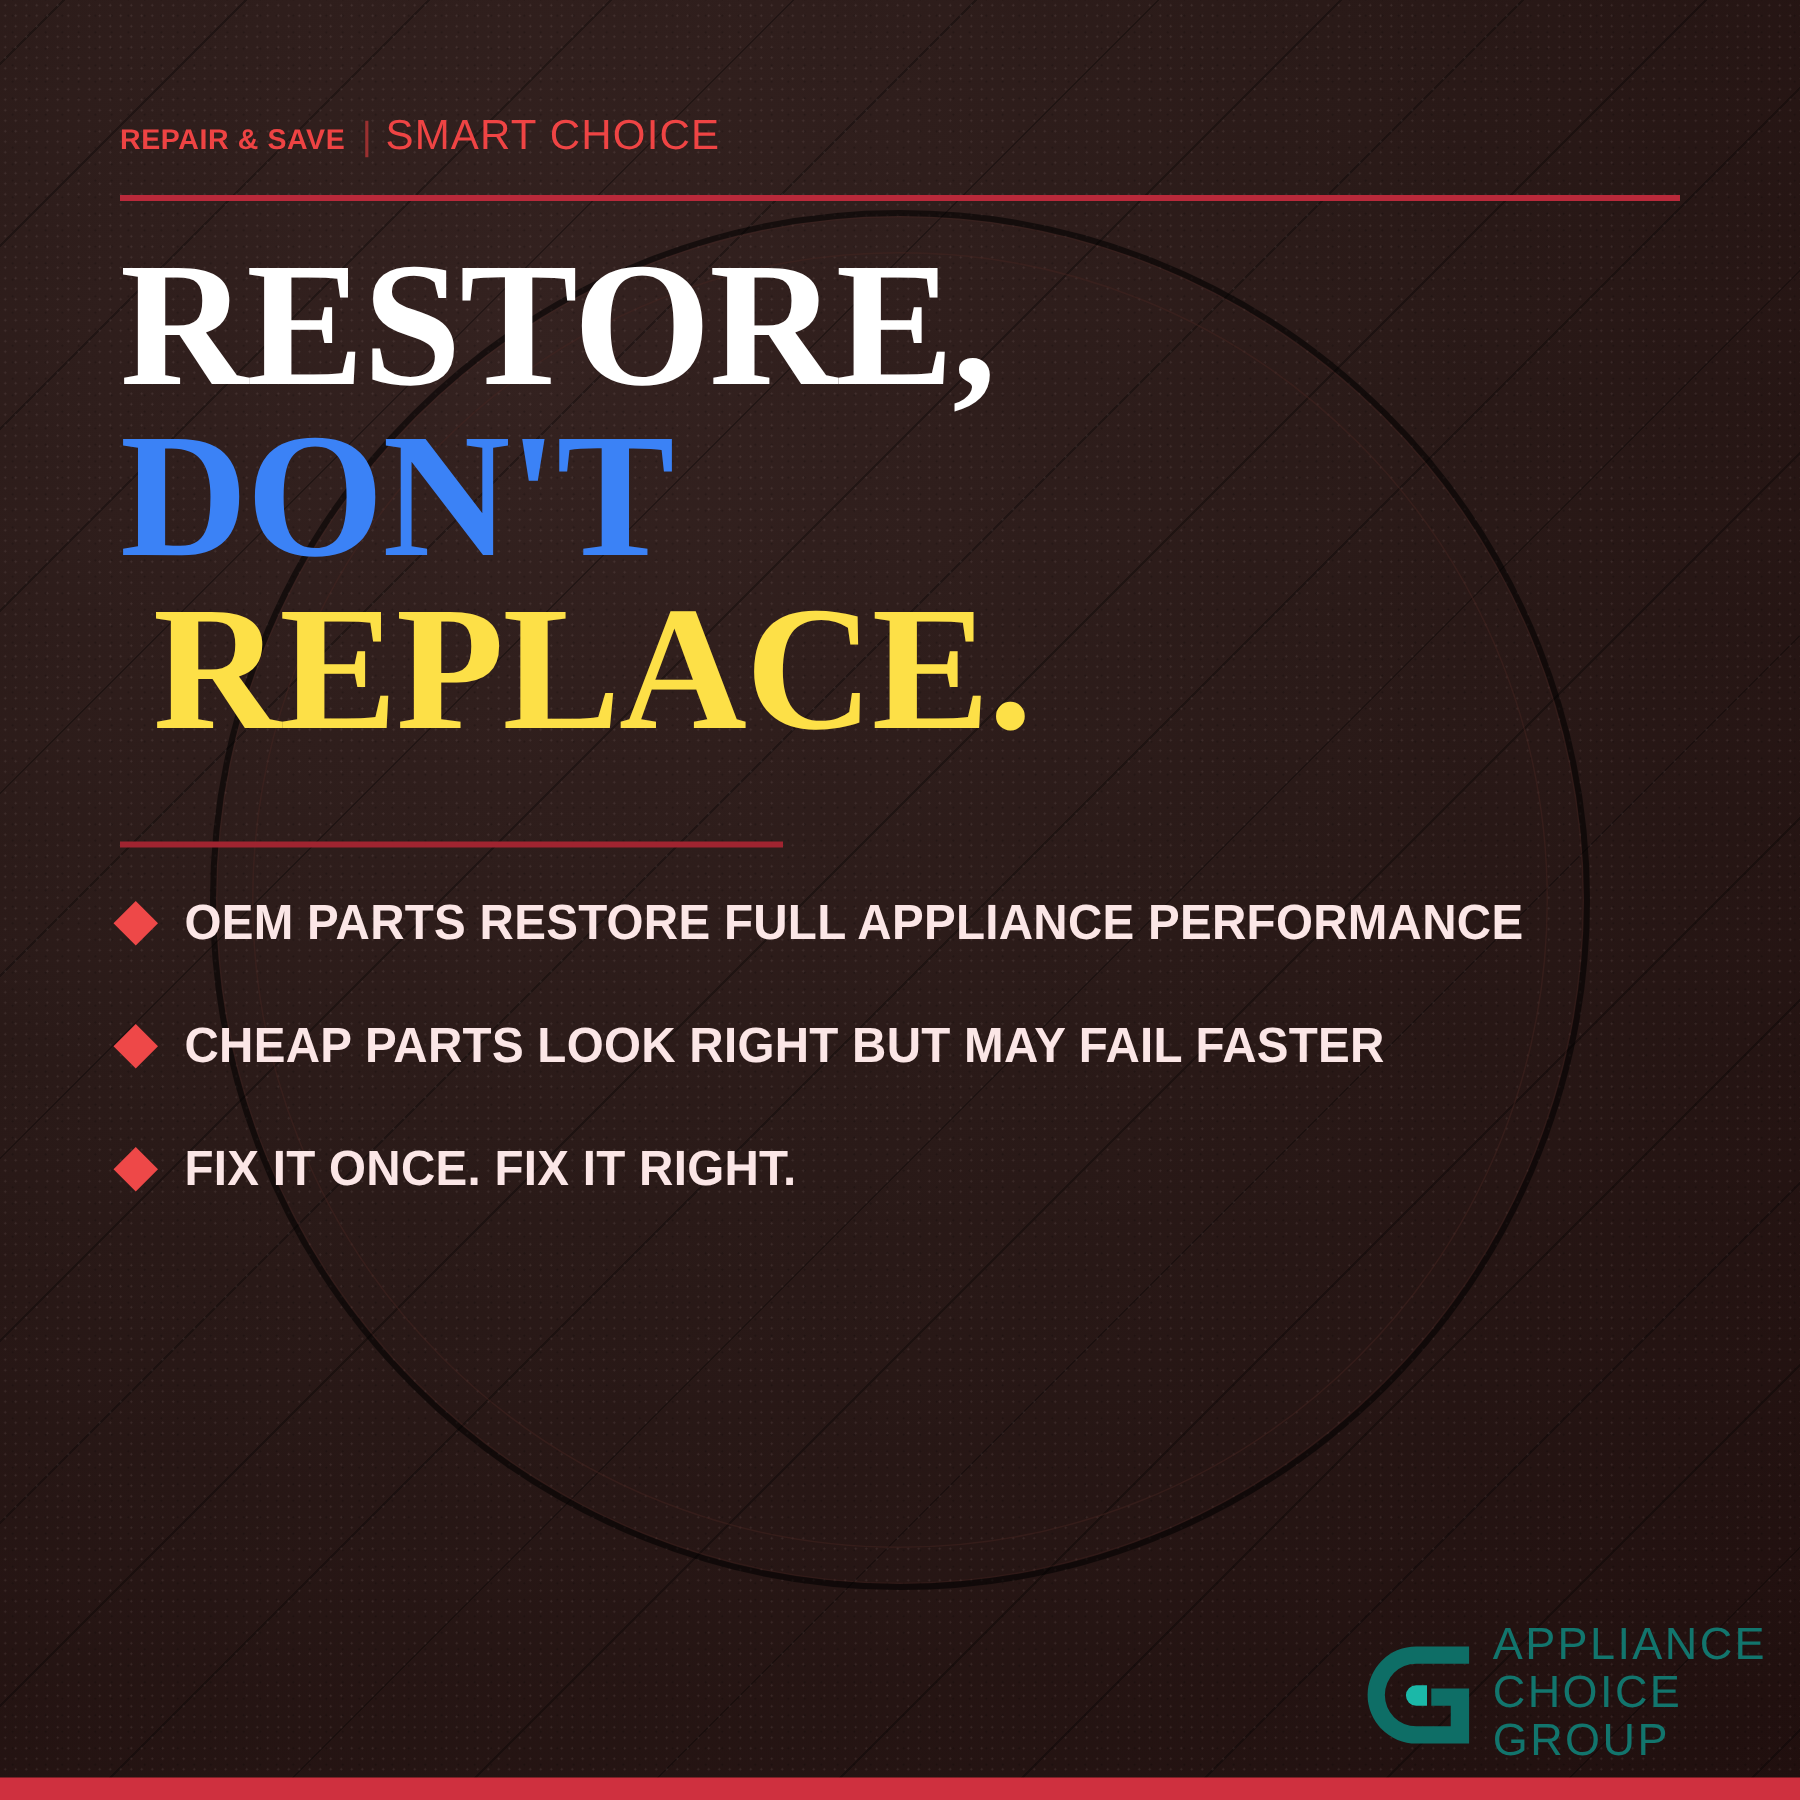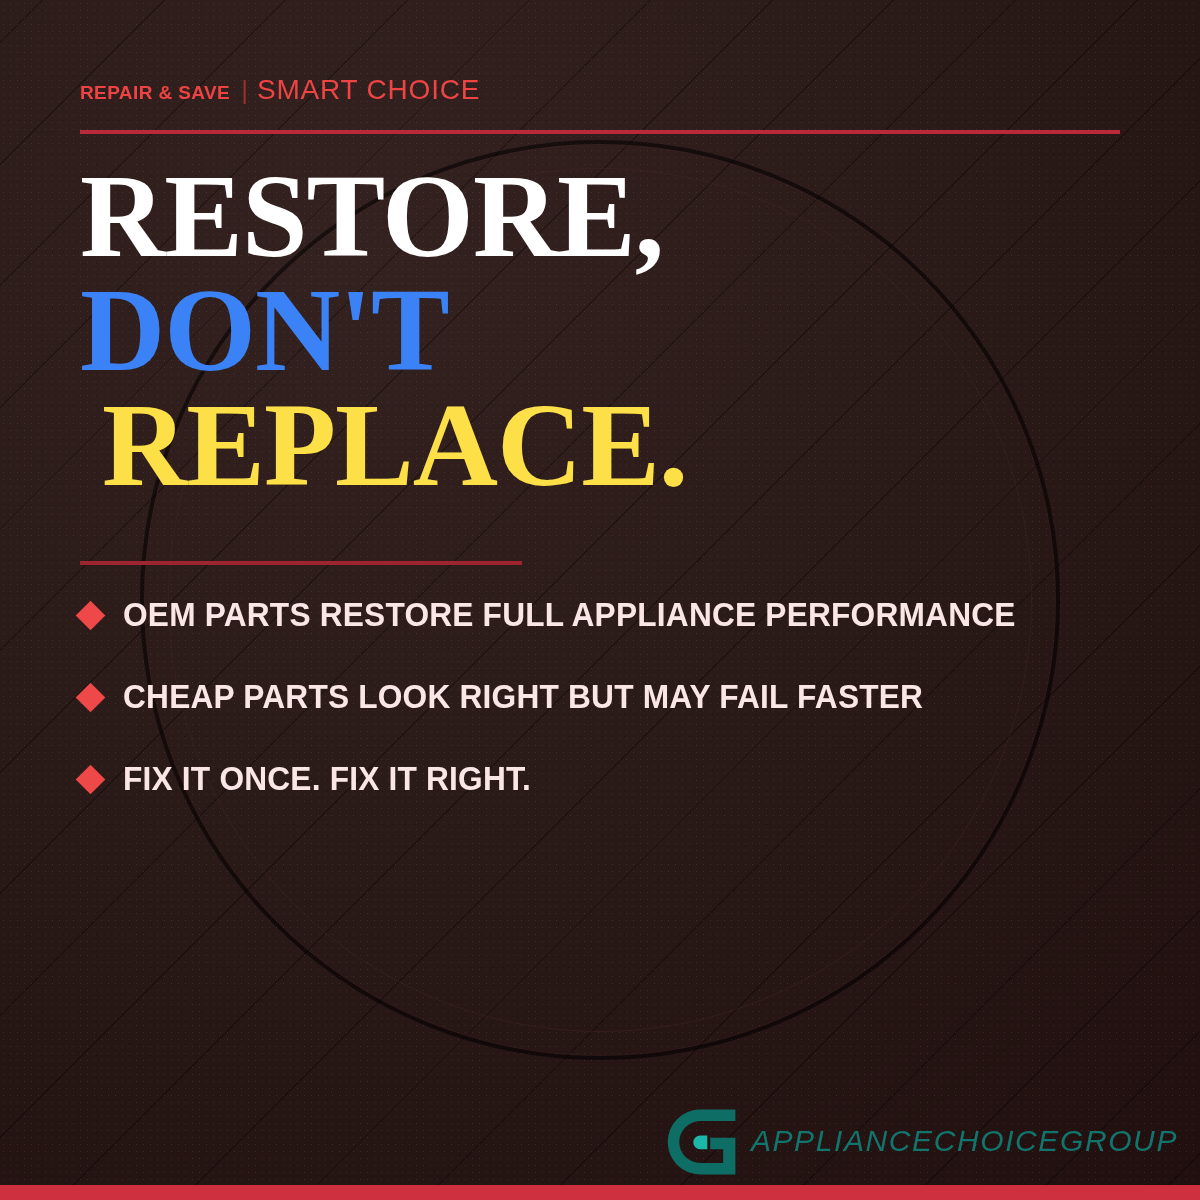--- a/index.html
+++ b/index.html
@@ -167,24 +167,23 @@
     align-items:center;
     z-index:12;
   }
   .logo-mark{
     width:72px; height:72px;
     flex:0 0 auto;
     margin-right:12px;
   }
   .logo-words{
     display:flex;
-    flex-direction:row;
+    flex-direction:column;
     justify-content:flex-start;
     line-height:1.0;
-    font-style:italic;
   }
   .logo-words span{
     font-family:"Liberation Sans", sans-serif;
     font-size:30px;
     font-weight:normal;
     letter-spacing:1.6px;
     color:#12756d;
     display:block;
     margin-bottom:2px;
   }

